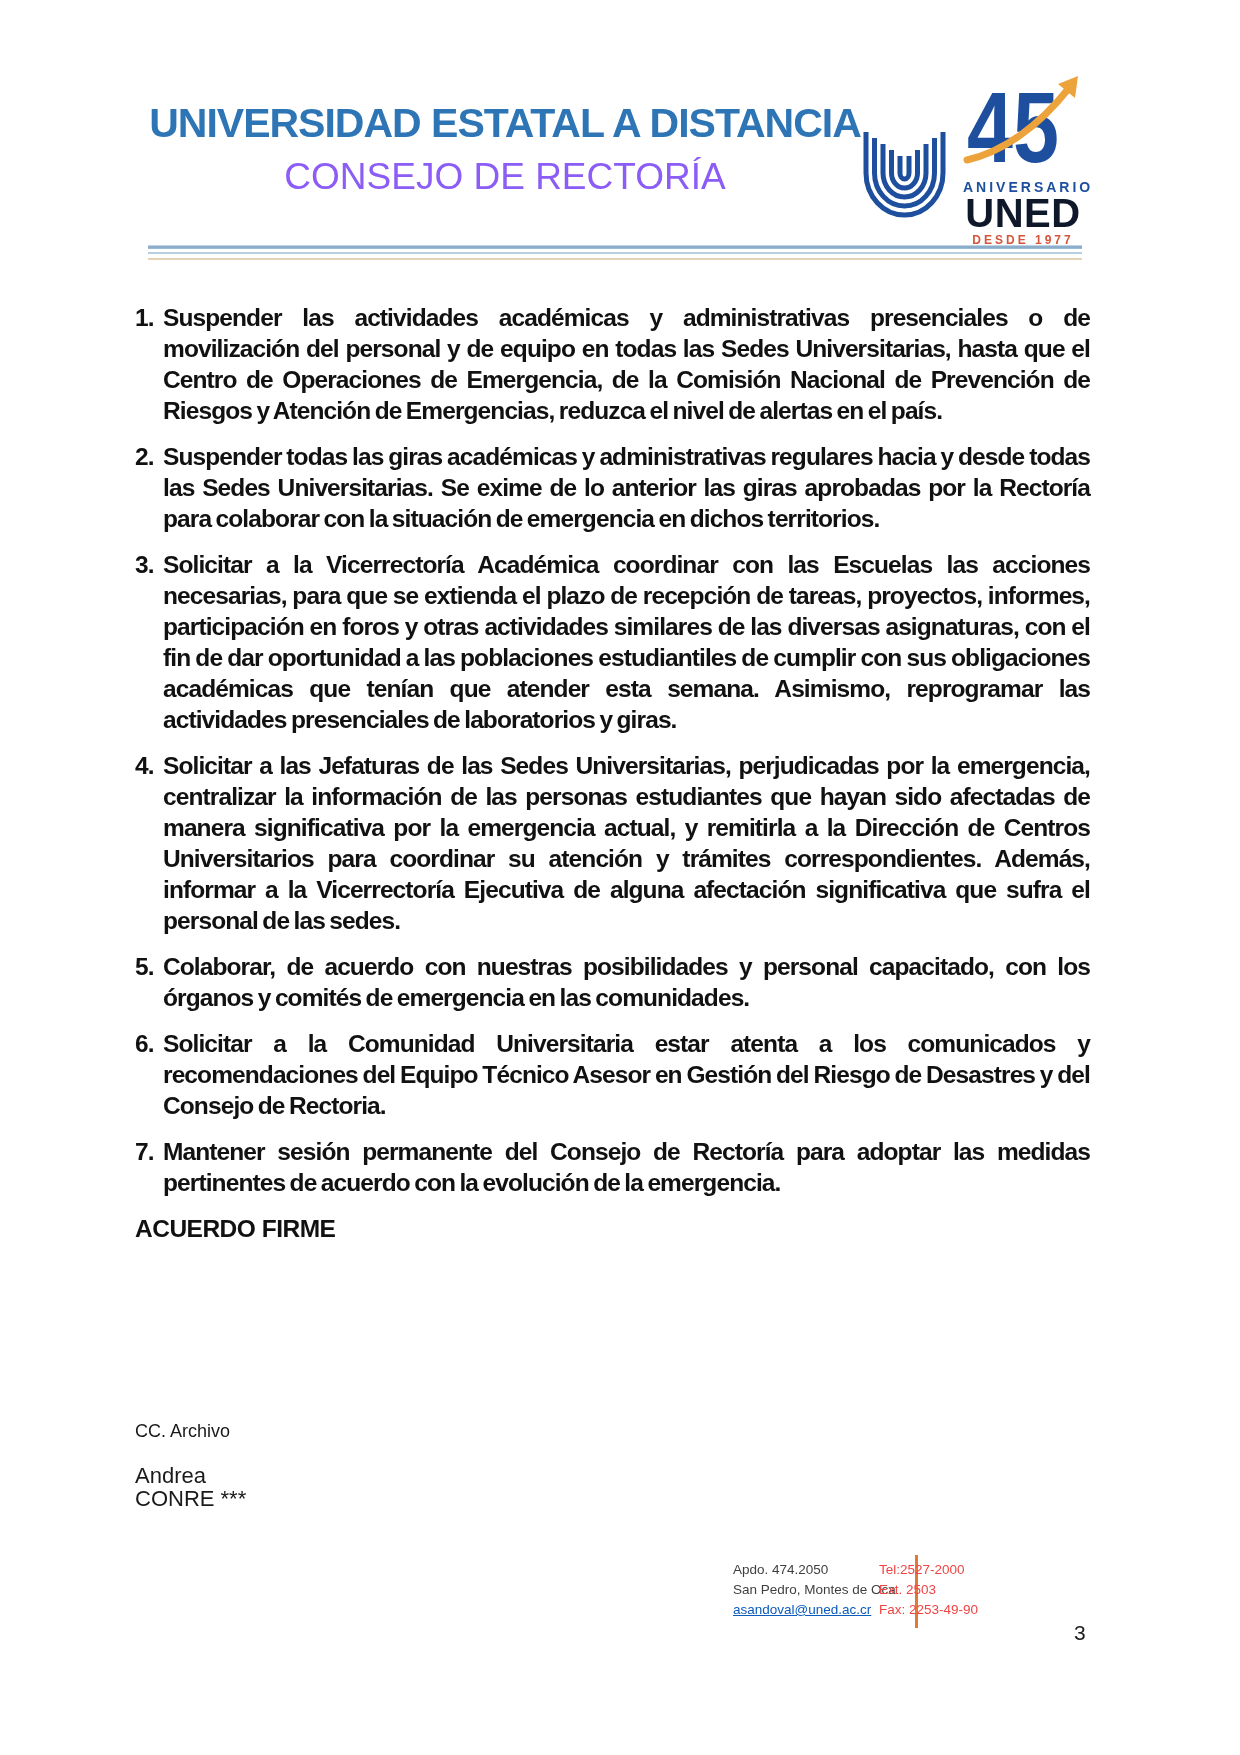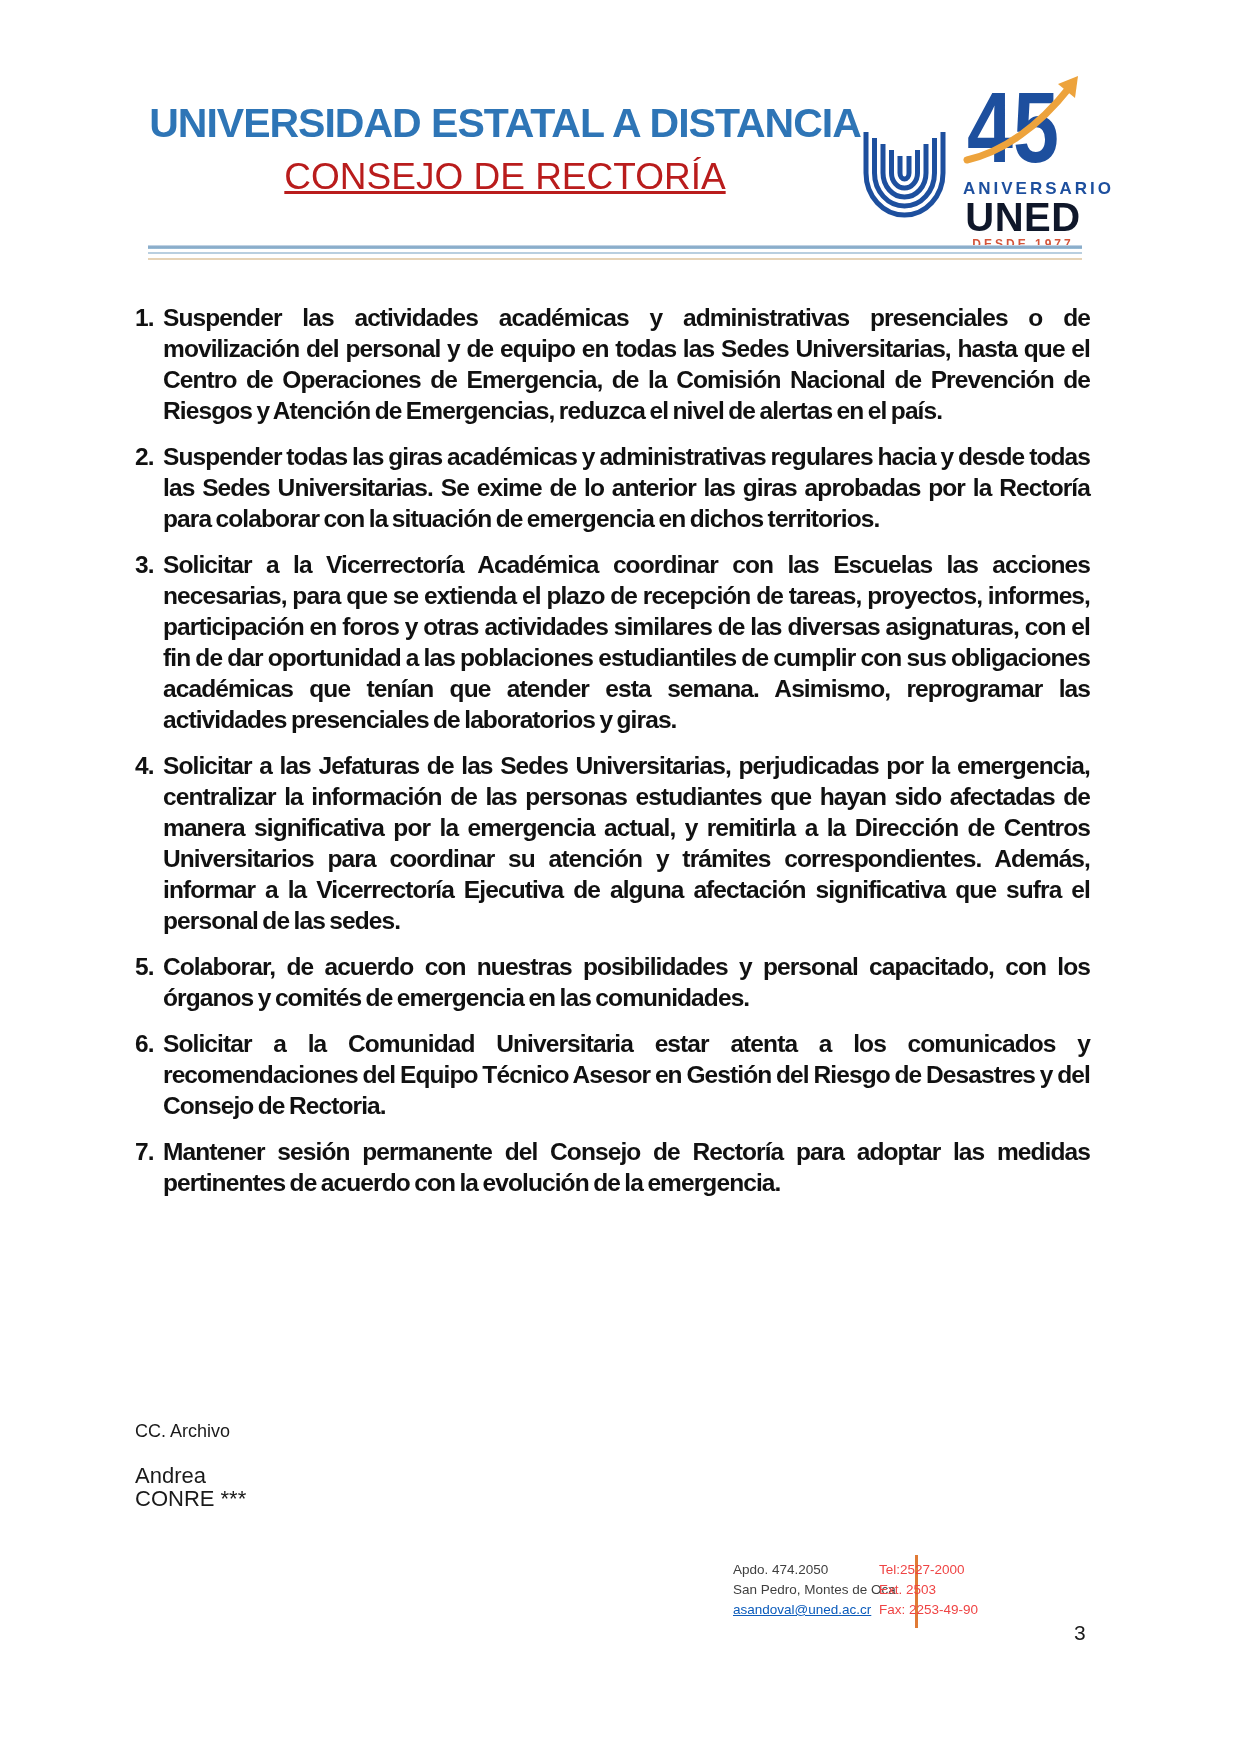--- a/index.html
+++ b/index.html
@@ -10,29 +10,29 @@
     color:#111111;
   }
   .page { position:absolute; inset:0; background:#ffffff; overflow:hidden;border-radius:32px; }
 
   
   .titles { position:absolute; left:145px; top:100px; width:720px; text-align:center; }
   .org-title {
     font-size:41px; font-weight:700; color:#2e75b6; letter-spacing:-1px; line-height:46px;
   }
   .org-subtitle {
-    font-size:37px; font-weight:400; color:#b91c1c; margin-top:10px; line-height:42px;text-decoration:underline;
+    font-size:37px; font-weight:400; color:#8b5cf6; margin-top:10px; line-height:42px;
   }
 
   .logo { position:absolute; left:855px; top:72px; width:232px; height:170px; }
   .emblem { position:absolute; left:2px; top:45px; }
   .logo-col { position:absolute; left:108px; top:0; width:120px; text-align:center; }
   .logo-45 { display:block; }
   .logo-aniversario {
-    font-size:17px; font-weight:700; color:#1d4f9e; letter-spacing:3px;
+    font-size:14px; font-weight:700; color:#1d4f9e; letter-spacing:3px;
     margin-top:1px; white-space:nowrap;
   }
   .logo-uned {
     font-size:40px; font-weight:700; color:#0f172a; line-height:34px; margin-top:1px;
     letter-spacing:0.5px;
   }
   .logo-desde {
     font-size:12px; font-weight:700; color:#d4553a; letter-spacing:3px; margin-top:3px;
     white-space:nowrap;
   }
@@ -133,20 +133,21 @@
     </div>
     <div class="item">
       <span class="num">6.</span>
       <span>Solicitar a la Comunidad Universitaria estar atenta a los comunicados y recomendaciones del Equipo Técnico Asesor en Gestión del Riesgo de Desastres y del Consejo de Rectoria.</span>
     </div>
     <div class="item">
       <span class="num">7.</span>
       <span>Mantener sesión permanente del Consejo de Rectoría para adoptar las medidas pertinentes de acuerdo con la evolución de la emergencia.</span>
     </div>
 
+    <p class="firm">ACUERDO FIRME</p>
   </div>
 
   <div class="cc-block">CC. Archivo</div>
 
   <div class="sig-block">
     <div>Andrea</div>
     <div>CONRE ***</div>
   </div>
 
   <div class="footer-left">

